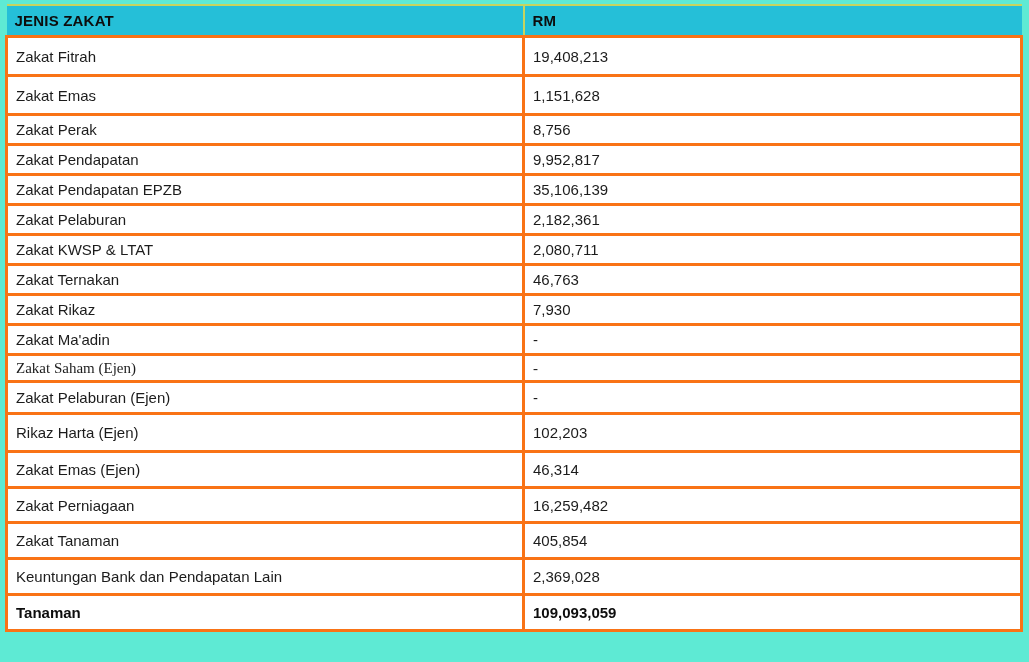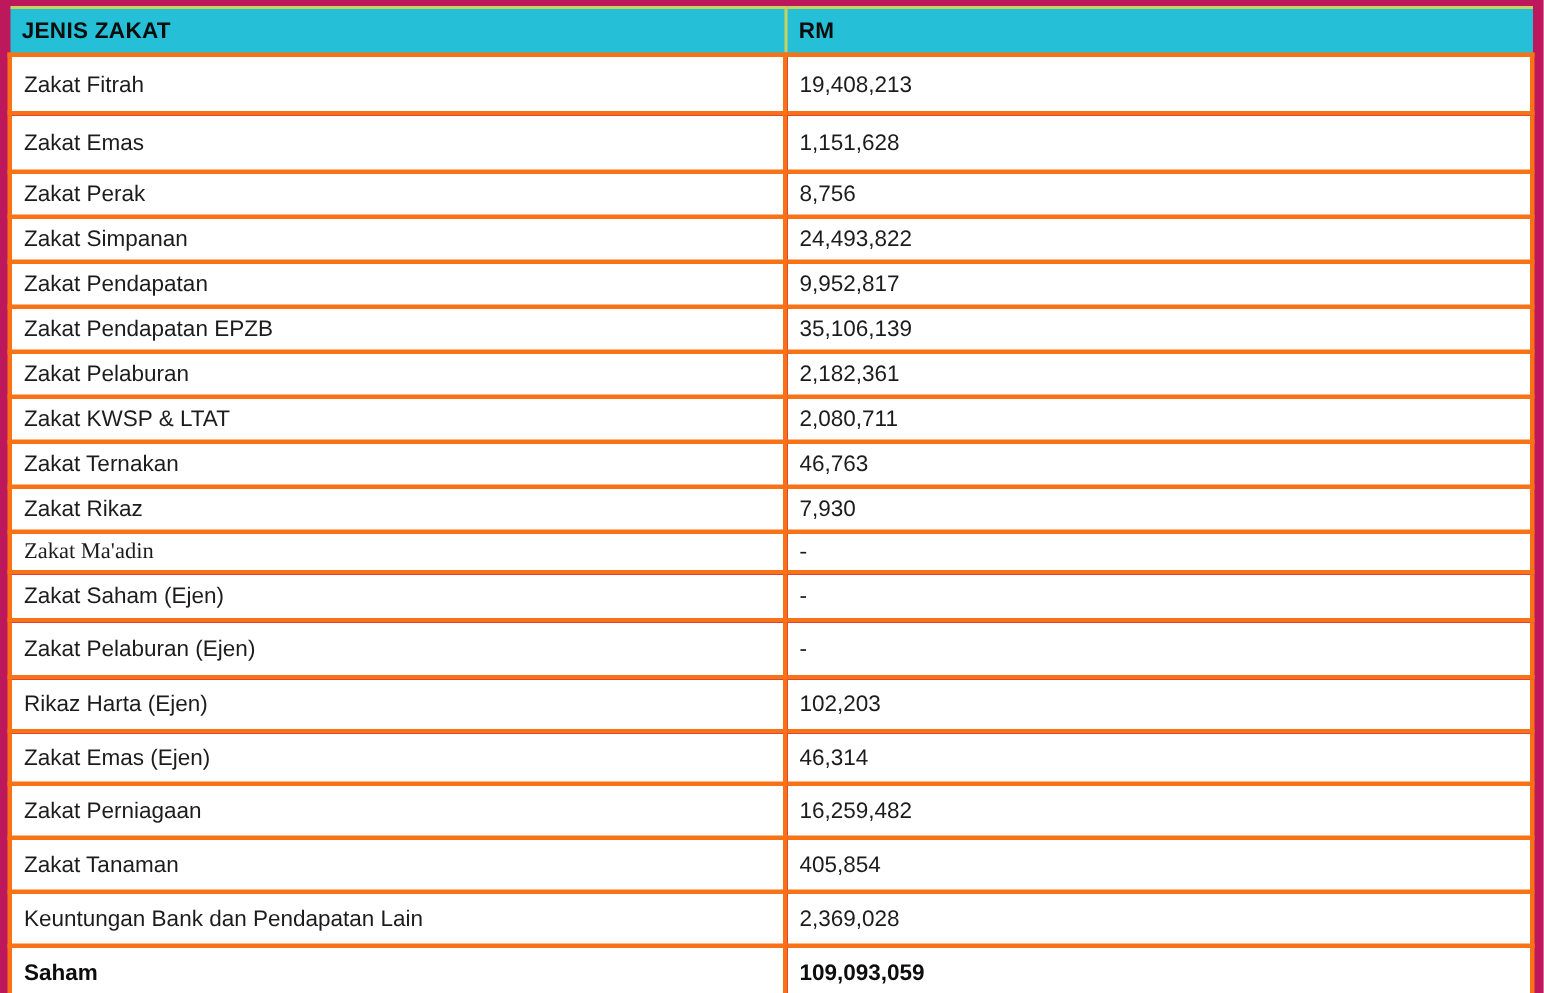--- a/index.html
+++ b/index.html
@@ -4,21 +4,21 @@
 <style>
   html, body {
     margin: 0;
     padding: 0;
     background: #ffffff;
     font-family: "Liberation Sans", "DejaVu Sans", sans-serif;
   }
   .page {
     width: 1029px;
     height: 662px;
-    background: #be185d;
+    background: #5eead4;
     box-sizing: border-box;
     padding: 4px 6px 0 5px;
   }
   table.zakat-table {
     border-collapse: collapse;
     width: 1018px;
     table-layout: fixed;
     color: #1c1c1c;
     font-size: 15px;
   }
@@ -80,24 +80,20 @@
         </tr>
         <tr>
           <td>Zakat Emas</td>
           <td>1,151,628</td>
         </tr>
         <tr>
           <td>Zakat Perak</td>
           <td>8,756</td>
         </tr>
         <tr>
-          <td>Zakat Simpanan</td>
-          <td>24,493,822</td>
-        </tr>
-        <tr>
           <td>Zakat Pendapatan</td>
           <td>9,952,817</td>
         </tr>
         <tr>
           <td>Zakat Pendapatan EPZB</td>
           <td>35,106,139</td>
         </tr>
         <tr>
           <td>Zakat Pelaburan</td>
           <td>2,182,361</td>
@@ -142,18 +138,18 @@
           <td>Zakat Tanaman</td>
           <td>405,854</td>
         </tr>
         <tr>
           <td>Keuntungan Bank dan Pendapatan Lain</td>
           <td>2,369,028</td>
         </tr>
       </tbody>
     <tfoot>
       <tr>
-        <td>Saham</td>
+        <td>Tanaman</td>
         <td>109,093,059</td>
       </tr>
     </tfoot>
   </table>
 </div>
 
 </body></html>

